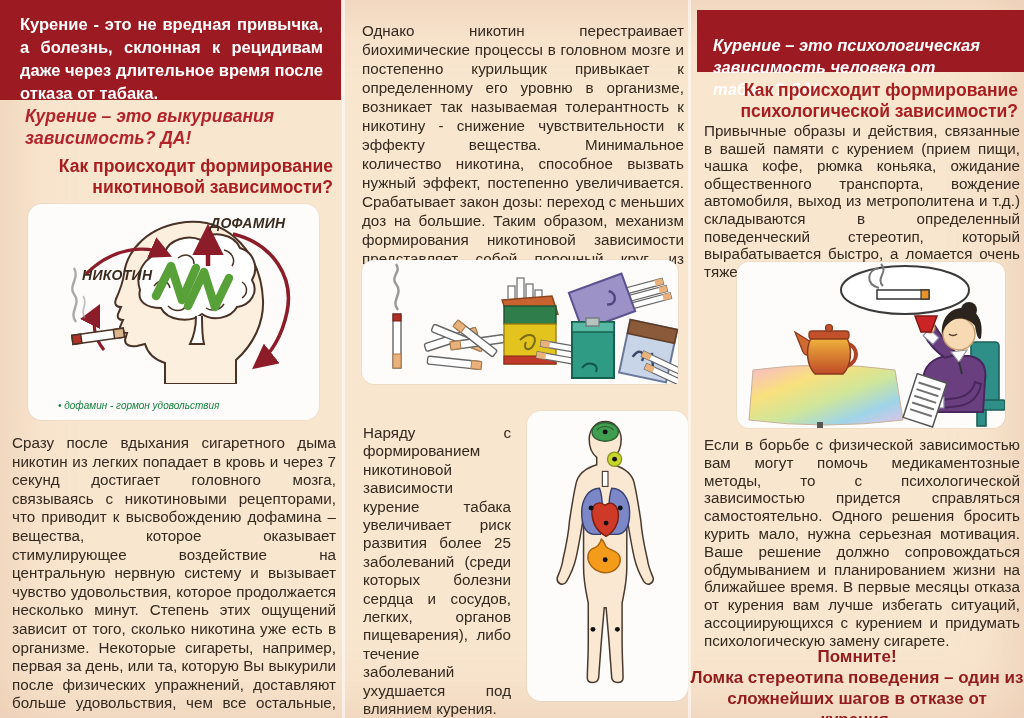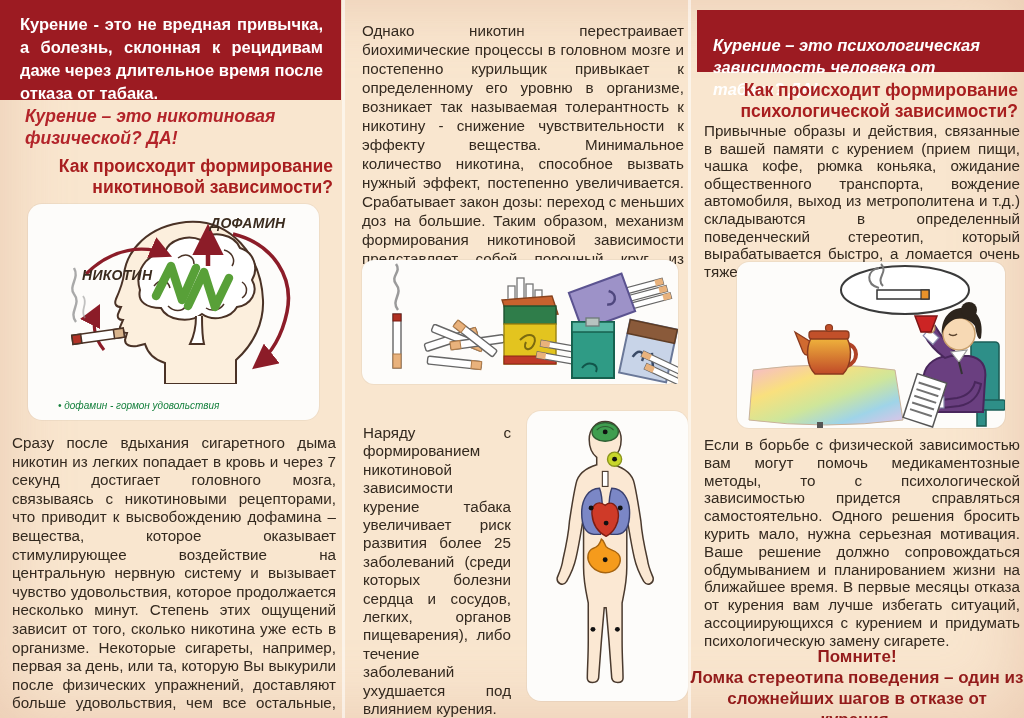--- a/index.html
+++ b/index.html
@@ -29,21 +29,21 @@
 </style>
 </head>
 <body>
 
 <div class="page">
 
   <div class="panel" style="left:0;width:341px;">
     <div class="alert-box" style="position:absolute;left:0;top:0;width:341px;height:100px;box-sizing:border-box;padding:13px 18px 0 20px;font-size:16.5px;line-height:23px;">
       <span>Курение - это не вредная привычка, а болезнь, склонная к рецидивам даже через длительное время после отказа от табака.</span>
     </div>
-    <div class="q-heading" style="position:absolute;left:25px;top:105px;width:300px;font-size:17.5px;line-height:22px;">Курение – это никотиновая физической? ДА!</div>
+    <div class="q-heading" style="position:absolute;left:25px;top:105px;width:300px;font-size:17.5px;line-height:22px;">Курение – это выкуривания зависимость? ДА!</div>
     <div class="how-heading" style="position:absolute;left:8px;top:156px;width:325px;font-size:17.5px;line-height:21px;">Как происходит формирование никотиновой зависимости?</div>
 
     <div class="white-box" style="left:28px;top:204px;width:291px;height:216px;">
       <svg width="291" height="176" viewBox="0 0 291 176" style="position:absolute;top:4px;left:0;">
         <defs>
           <marker id="ah" viewBox="0 0 10 10" refX="8" refY="5" markerWidth="7" markerHeight="7" orient="auto-start-reverse">
             <path d="M0 0 L10 5 L0 10 z" fill="#8c1c28"></path>
           </marker>
         </defs>
 

